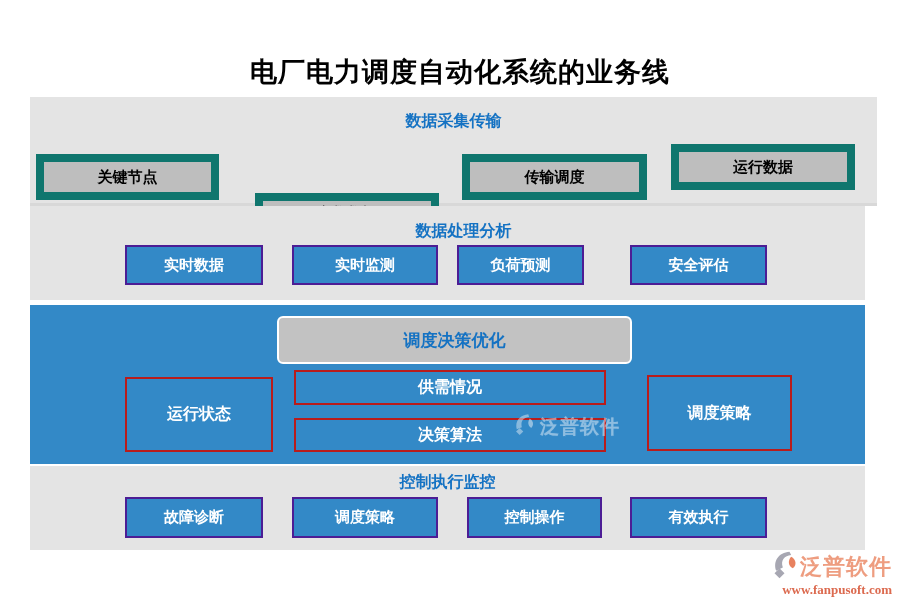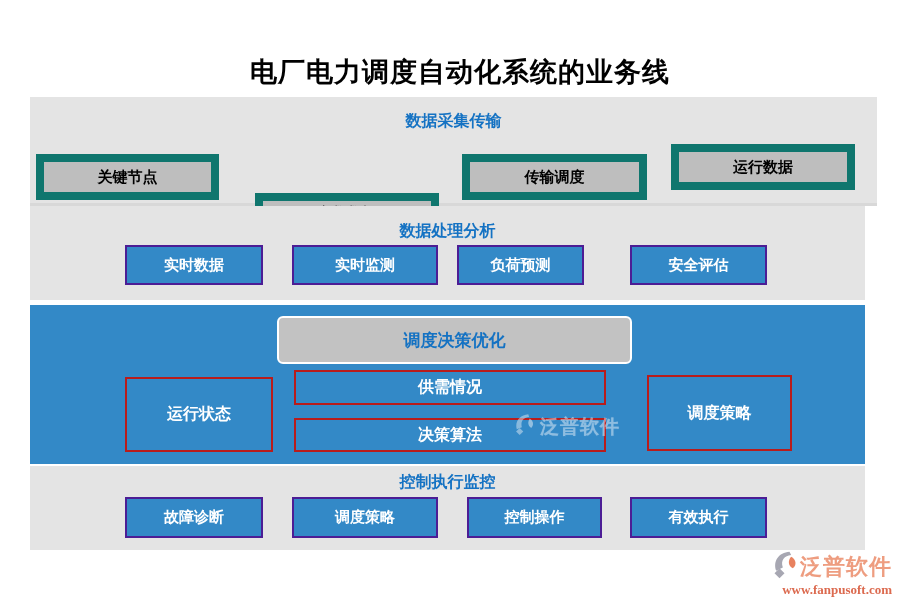--- a/index.html
+++ b/index.html
@@ -71,21 +71,21 @@
 
 <div class="band band-gray band1">
   <div class="sec-header" style="top:14px;">数据采集传输</div>
 </div>
 <div class="box gray-box" style="left:36px;top:154px;width:183px;height:46px;">关键节点</div>
 <div class="box gray-box" style="left:255px;top:154px;width:184px;height:40px;margin-top:39px;">参数数据</div>
 <div class="box gray-box" style="left:462px;top:154px;width:185px;height:46px;">传输调度</div>
 <div class="box gray-box" style="left:671px;top:144px;width:184px;height:46px;">运行数据</div>
 
 <div class="band band-gray band2">
-  <div class="sec-header" style="top:15px;">数据处理分析</div>
+  <div class="sec-header" style="top:15px;padding-left:16px;">数据处理分析</div>
 </div>
 <div class="box blue-box" style="left:125px;top:245px;width:138px;height:40px;">实时数据</div>
 <div class="box blue-box" style="left:292px;top:245px;width:146px;height:40px;">实时监测</div>
 <div class="box blue-box" style="left:457px;top:245px;width:127px;height:40px;">负荷预测</div>
 <div class="box blue-box" style="left:630px;top:245px;width:137px;height:40px;">安全评估</div>
 
 <div class="band band3"></div>
 <div class="box hdr-box" style="left:277px;top:316px;width:355px;height:48px;border-radius:6px;">调度决策优化</div>
 <div class="box inner-blue" style="left:125px;top:377px;width:148px;height:75px;">运行状态</div>
 <div class="box inner-blue" style="left:294px;top:370px;width:312px;height:35px;">供需情况</div>

